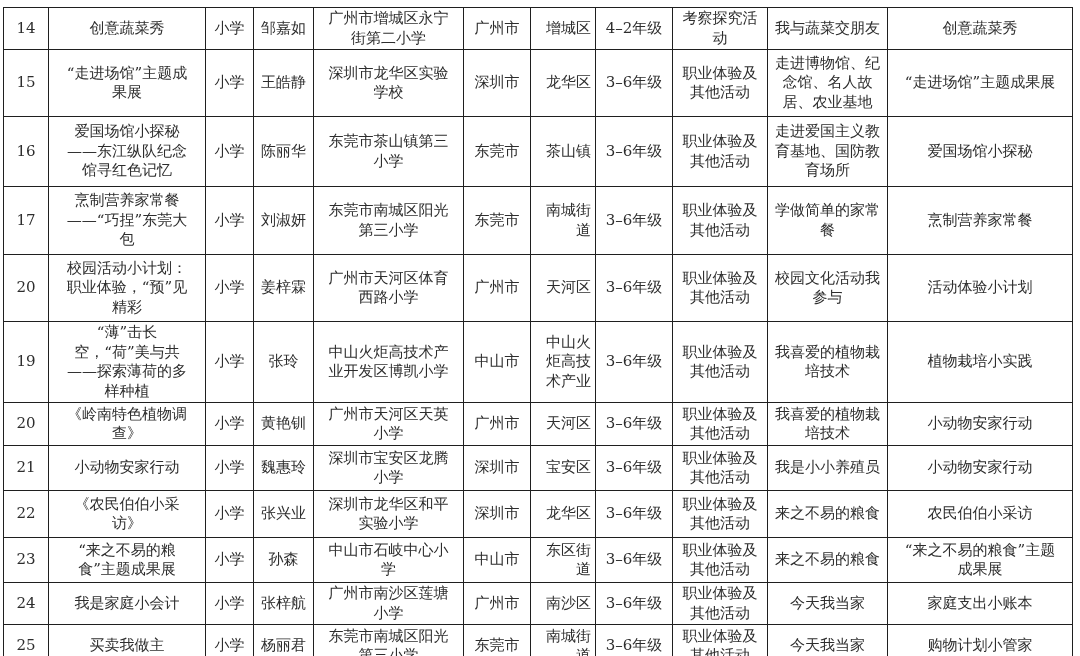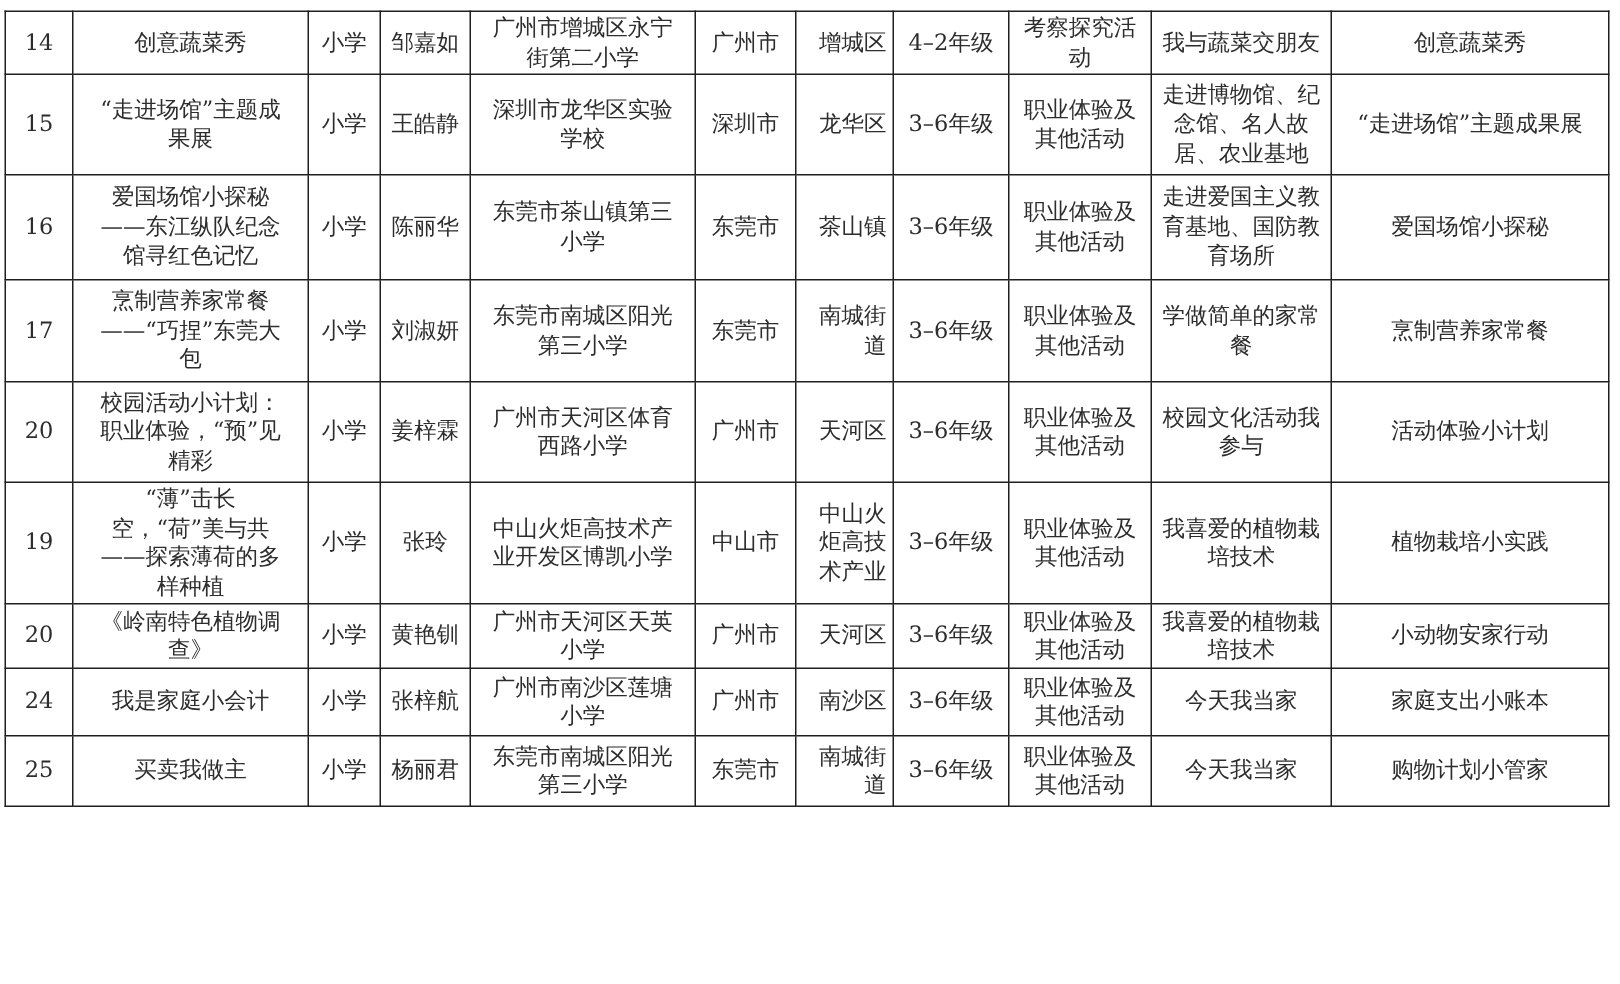--- a/index.html
+++ b/index.html
@@ -156,20 +156,59 @@
     <td class="c-teacher">黄艳钏</td>
     <td class="c-school">广州市天河区天英小学</td>
     <td class="c-city">广州市</td>
     <td class="c-district">天河区</td>
     <td class="c-grade">3–6年级</td>
     <td class="c-activity">职业体验及其他活动</td>
     <td class="c-theme">我喜爱的植物栽培技术</td>
     <td class="c-title">小动物安家行动</td>
   </tr>
         <tr>
+    <td class="c-no">21</td>
+    <td class="c-project">小动物安家行动</td>
+    <td class="c-level">小学</td>
+    <td class="c-teacher">魏惠玲</td>
+    <td class="c-school">深圳市宝安区龙腾小学</td>
+    <td class="c-city">深圳市</td>
+    <td class="c-district">宝安区</td>
+    <td class="c-grade">3–6年级</td>
+    <td class="c-activity">职业体验及其他活动</td>
+    <td class="c-theme">我是小小养殖员</td>
+    <td class="c-title">小动物安家行动</td>
+  </tr>
+        <tr>
+    <td class="c-no">22</td>
+    <td class="c-project">《农民伯伯小采访》</td>
+    <td class="c-level">小学</td>
+    <td class="c-teacher">张兴业</td>
+    <td class="c-school">深圳市龙华区和平实验小学</td>
+    <td class="c-city">深圳市</td>
+    <td class="c-district">龙华区</td>
+    <td class="c-grade">3–6年级</td>
+    <td class="c-activity">职业体验及其他活动</td>
+    <td class="c-theme">来之不易的粮食</td>
+    <td class="c-title">农民伯伯小采访</td>
+  </tr>
+        <tr>
+    <td class="c-no">23</td>
+    <td class="c-project">“来之不易的粮食”主题成果展</td>
+    <td class="c-level">小学</td>
+    <td class="c-teacher">孙森</td>
+    <td class="c-school">中山市石岐中心小学</td>
+    <td class="c-city">中山市</td>
+    <td class="c-district">东区街道</td>
+    <td class="c-grade">3–6年级</td>
+    <td class="c-activity">职业体验及其他活动</td>
+    <td class="c-theme">来之不易的粮食</td>
+    <td class="c-title">“来之不易的粮食”主题成果展</td>
+  </tr>
+        <tr>
     <td class="c-no">24</td>
     <td class="c-project">我是家庭小会计</td>
     <td class="c-level">小学</td>
     <td class="c-teacher">张梓航</td>
     <td class="c-school">广州市南沙区莲塘小学</td>
     <td class="c-city">广州市</td>
     <td class="c-district">南沙区</td>
     <td class="c-grade">3–6年级</td>
     <td class="c-activity">职业体验及其他活动</td>
     <td class="c-theme">今天我当家</td>

